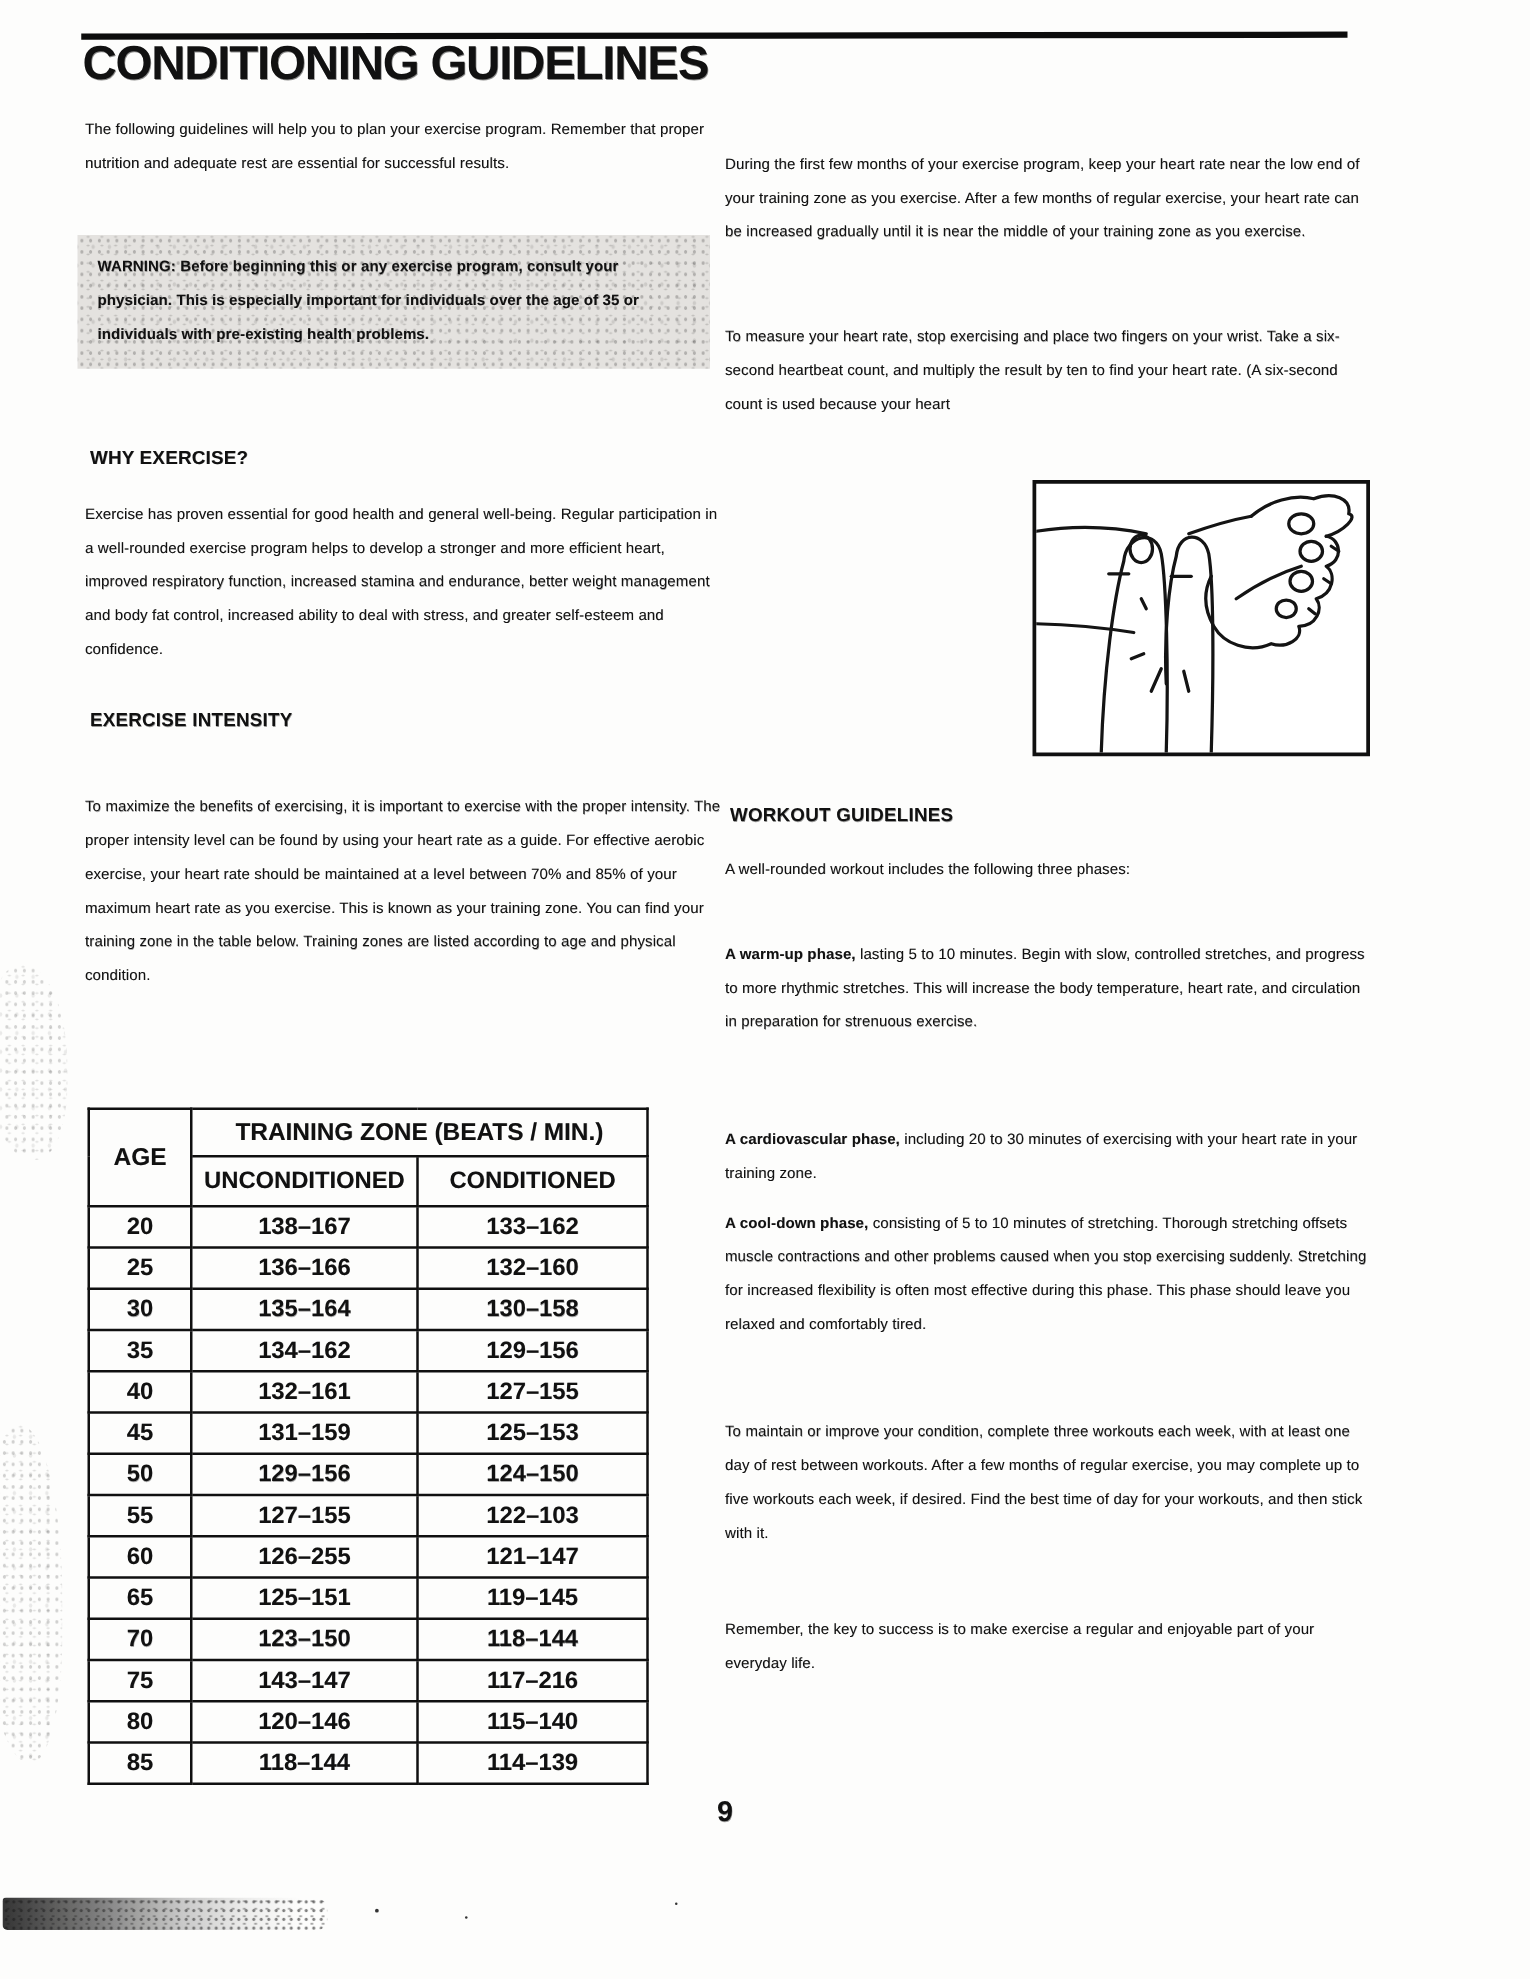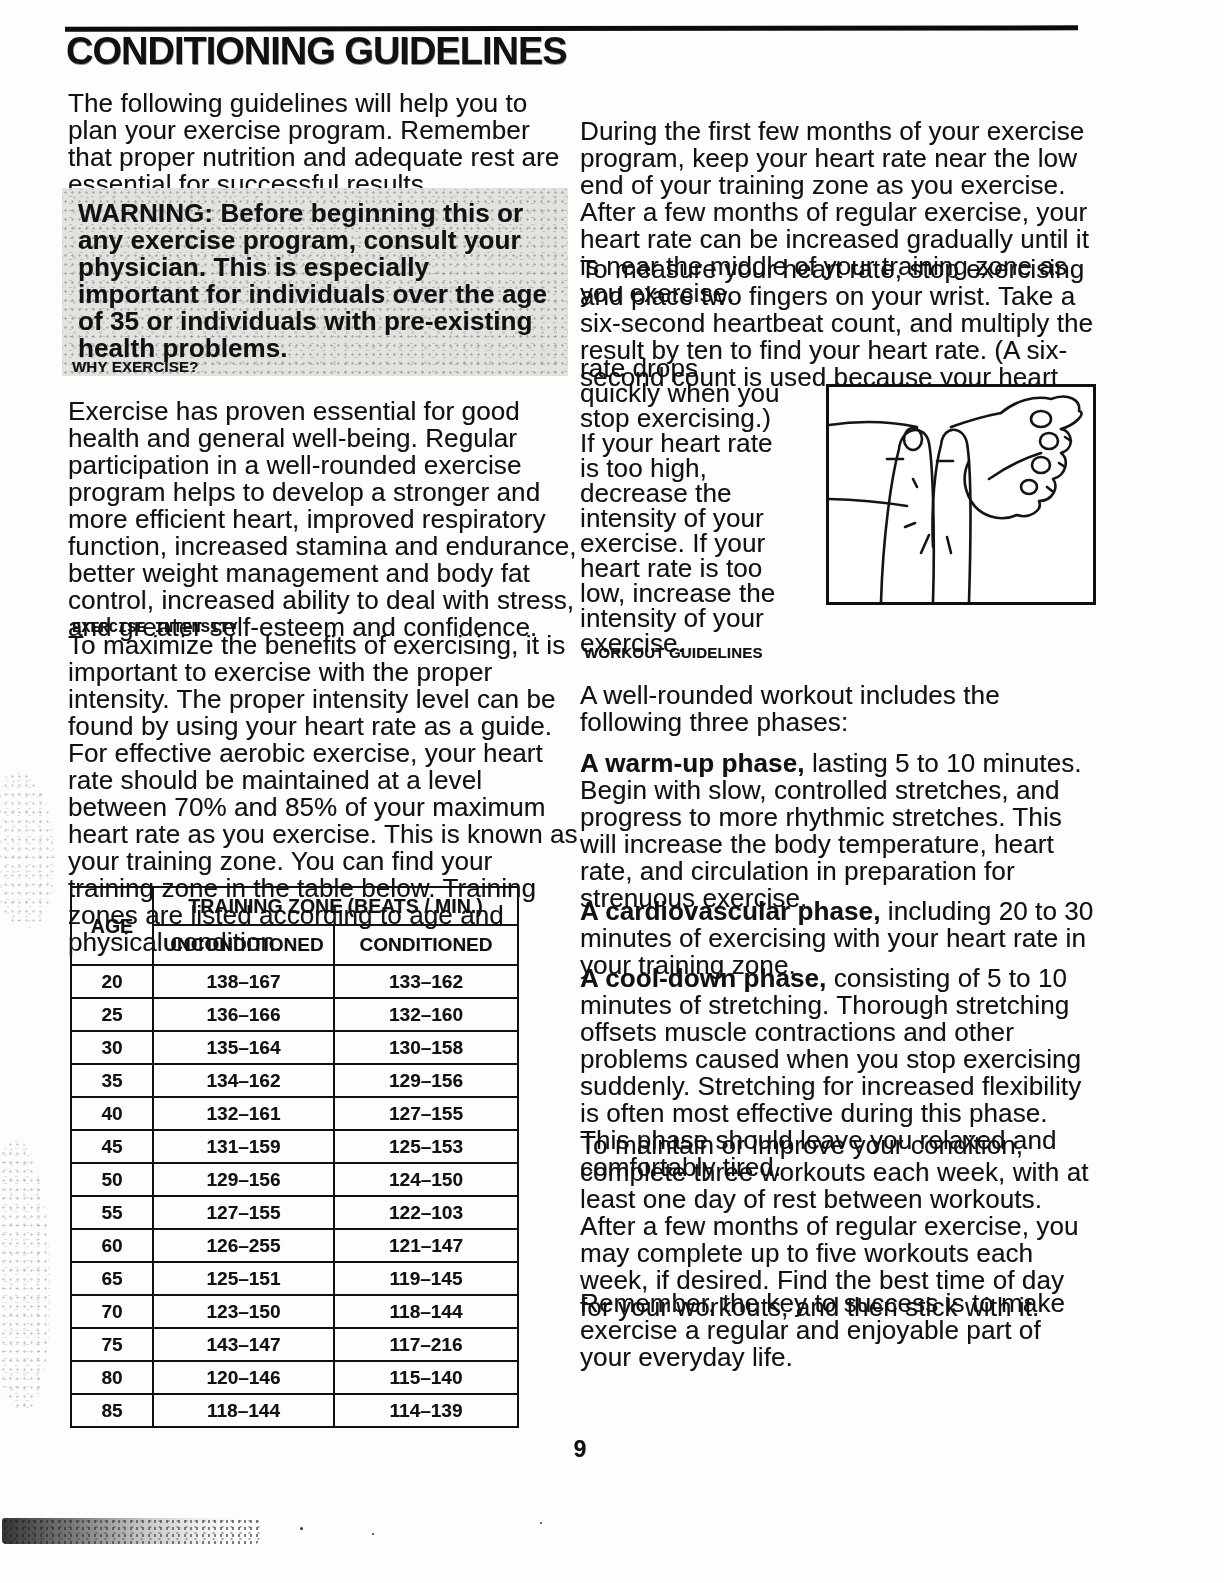--- a/index.html
+++ b/index.html
@@ -4,21 +4,21 @@
 <style>
   html,body{margin:0;padding:0;}
   body{
     width:1224px;height:1583px;position:relative;overflow:hidden;
     background:#fdfdfc;
     font-family:"Liberation Sans",sans-serif;
     color:#111;
   }
   .abs{position:absolute;}
   .para{
-    font-size:26px;line-height:27px;letter-spacing:0.1px;
+    font-size:12px;line-height:27px;letter-spacing:0.1px;
     text-shadow:0.3px 0.3px 0 rgba(0,0,0,.32);
     margin:0;
   }
   .rule-top{
     left:65px;top:26px;width:1013px;height:5px;background:#0c0c0c;
     transform:rotate(-0.08deg);
   }
   .page-title{
     left:66px;top:30px;margin:0;
     font-size:38px;font-weight:bold;letter-spacing:-1px;
@@ -106,21 +106,21 @@
 
 <p class="abs para" style="left:68px;top:90px;width:512px;">The following guidelines will help you to plan your exercise program. Remember that proper nutrition and adequate rest are essential for successful results.</p>
 
 <div class="abs warning-box noise">
   <p class="para">WARNING: Before beginning this or any exercise program, consult your physician. This is especially important for individuals over the age of 35 or individuals with pre-existing health problems.</p>
 </div>
 
 <h2 class="abs sect-head" style="left:68px;top:354px;">WHY EXERCISE?</h2>
 <p class="abs para" style="left:68px;top:398px;width:512px;">Exercise has proven essential for good health and general well-being. Regular participation in a well-rounded exercise program helps to develop a stronger and more efficient heart, improved respiratory function, increased stamina and endurance, better weight management and body fat control, increased ability to deal with stress, and greater self-esteem and confidence.</p>
 
-<h2 class="abs sect-head" style="left:68px;top:616px;font-family:Liberation Mono, monospace;">EXERCISE INTENSITY</h2>
+<h2 class="abs sect-head" style="left:68px;top:564px;">EXERCISE INTENSITY</h2>
 <p class="abs para" style="left:68px;top:632px;width:512px;">To maximize the benefits of exercising, it is important to exercise with the proper intensity. The proper intensity level can be found by using your heart rate as a guide. For effective aerobic exercise, your heart rate should be maintained at a level between 70% and 85% of your maximum heart rate as you exercise. This is known as your training zone. You can find your training zone in the table below. Training zones are listed according to age and physical condition.</p>
 
 <table class="abs tz-table" style="left:70px;top:886px;">
   <colgroup>
       <col style="width:82px">
       <col style="width:181px">
       <col style="width:184px">
     </colgroup>
   <thead>
     <tr class="hdr1">
@@ -204,23 +204,20 @@
         <td>114–139</td>
       </tr>
     </tbody>
 </table>
 
 <p class="abs para" style="left:580px;top:90px;width:516px;margin-top:28px;">During the first few months of your exercise program, keep your heart rate near the low end of your training zone as you exercise. After a few months of regular exercise, your heart rate can be increased gradually until it is near the middle of your training zone as you exercise.</p>
 
 <p class="abs para" style="left:580px;top:256px;width:516px;">To measure your heart rate, stop exercising and place two fingers on your wrist. Take a six-second heartbeat count, and multiply the result by ten to find your heart rate. (A six-second count is used because your heart</p>
 
 <div class="abs wrap-row" style="left:580px;top:356px;width:516px;">
-  <div class="wrap-col">
-    <p class="para">rate drops quickly when you stop exercising.) If your heart rate is too high, decrease the intensity of your exercise. If your heart rate is too low, increase the intensity of your exercise.</p>
-  </div>
   <div class="spacer"></div>
   <svg class="pulse-figure" viewBox="0 0 264 215" fill="none" stroke="#141414" stroke-width="2.6" stroke-linecap="round" stroke-linejoin="round">
 
     <path d="M0,38 Q45,31 88,40"></path>
     <path d="M122,40 Q150,30 172,26"></path>
 
     <path d="M0,112 Q40,113 78,119"></path>
 
     <path d="M172,26 C186,14 206,8 222,12 C238,6 252,12 250,24 C258,26 246,38 232,42"></path>
     <path d="M232,42 C244,44 246,62 232,66 C240,72 238,88 224,92 C230,100 224,114 210,114 C214,124 200,132 188,128 C170,136 150,128 142,114 C134,100 134,86 140,74"></path>

